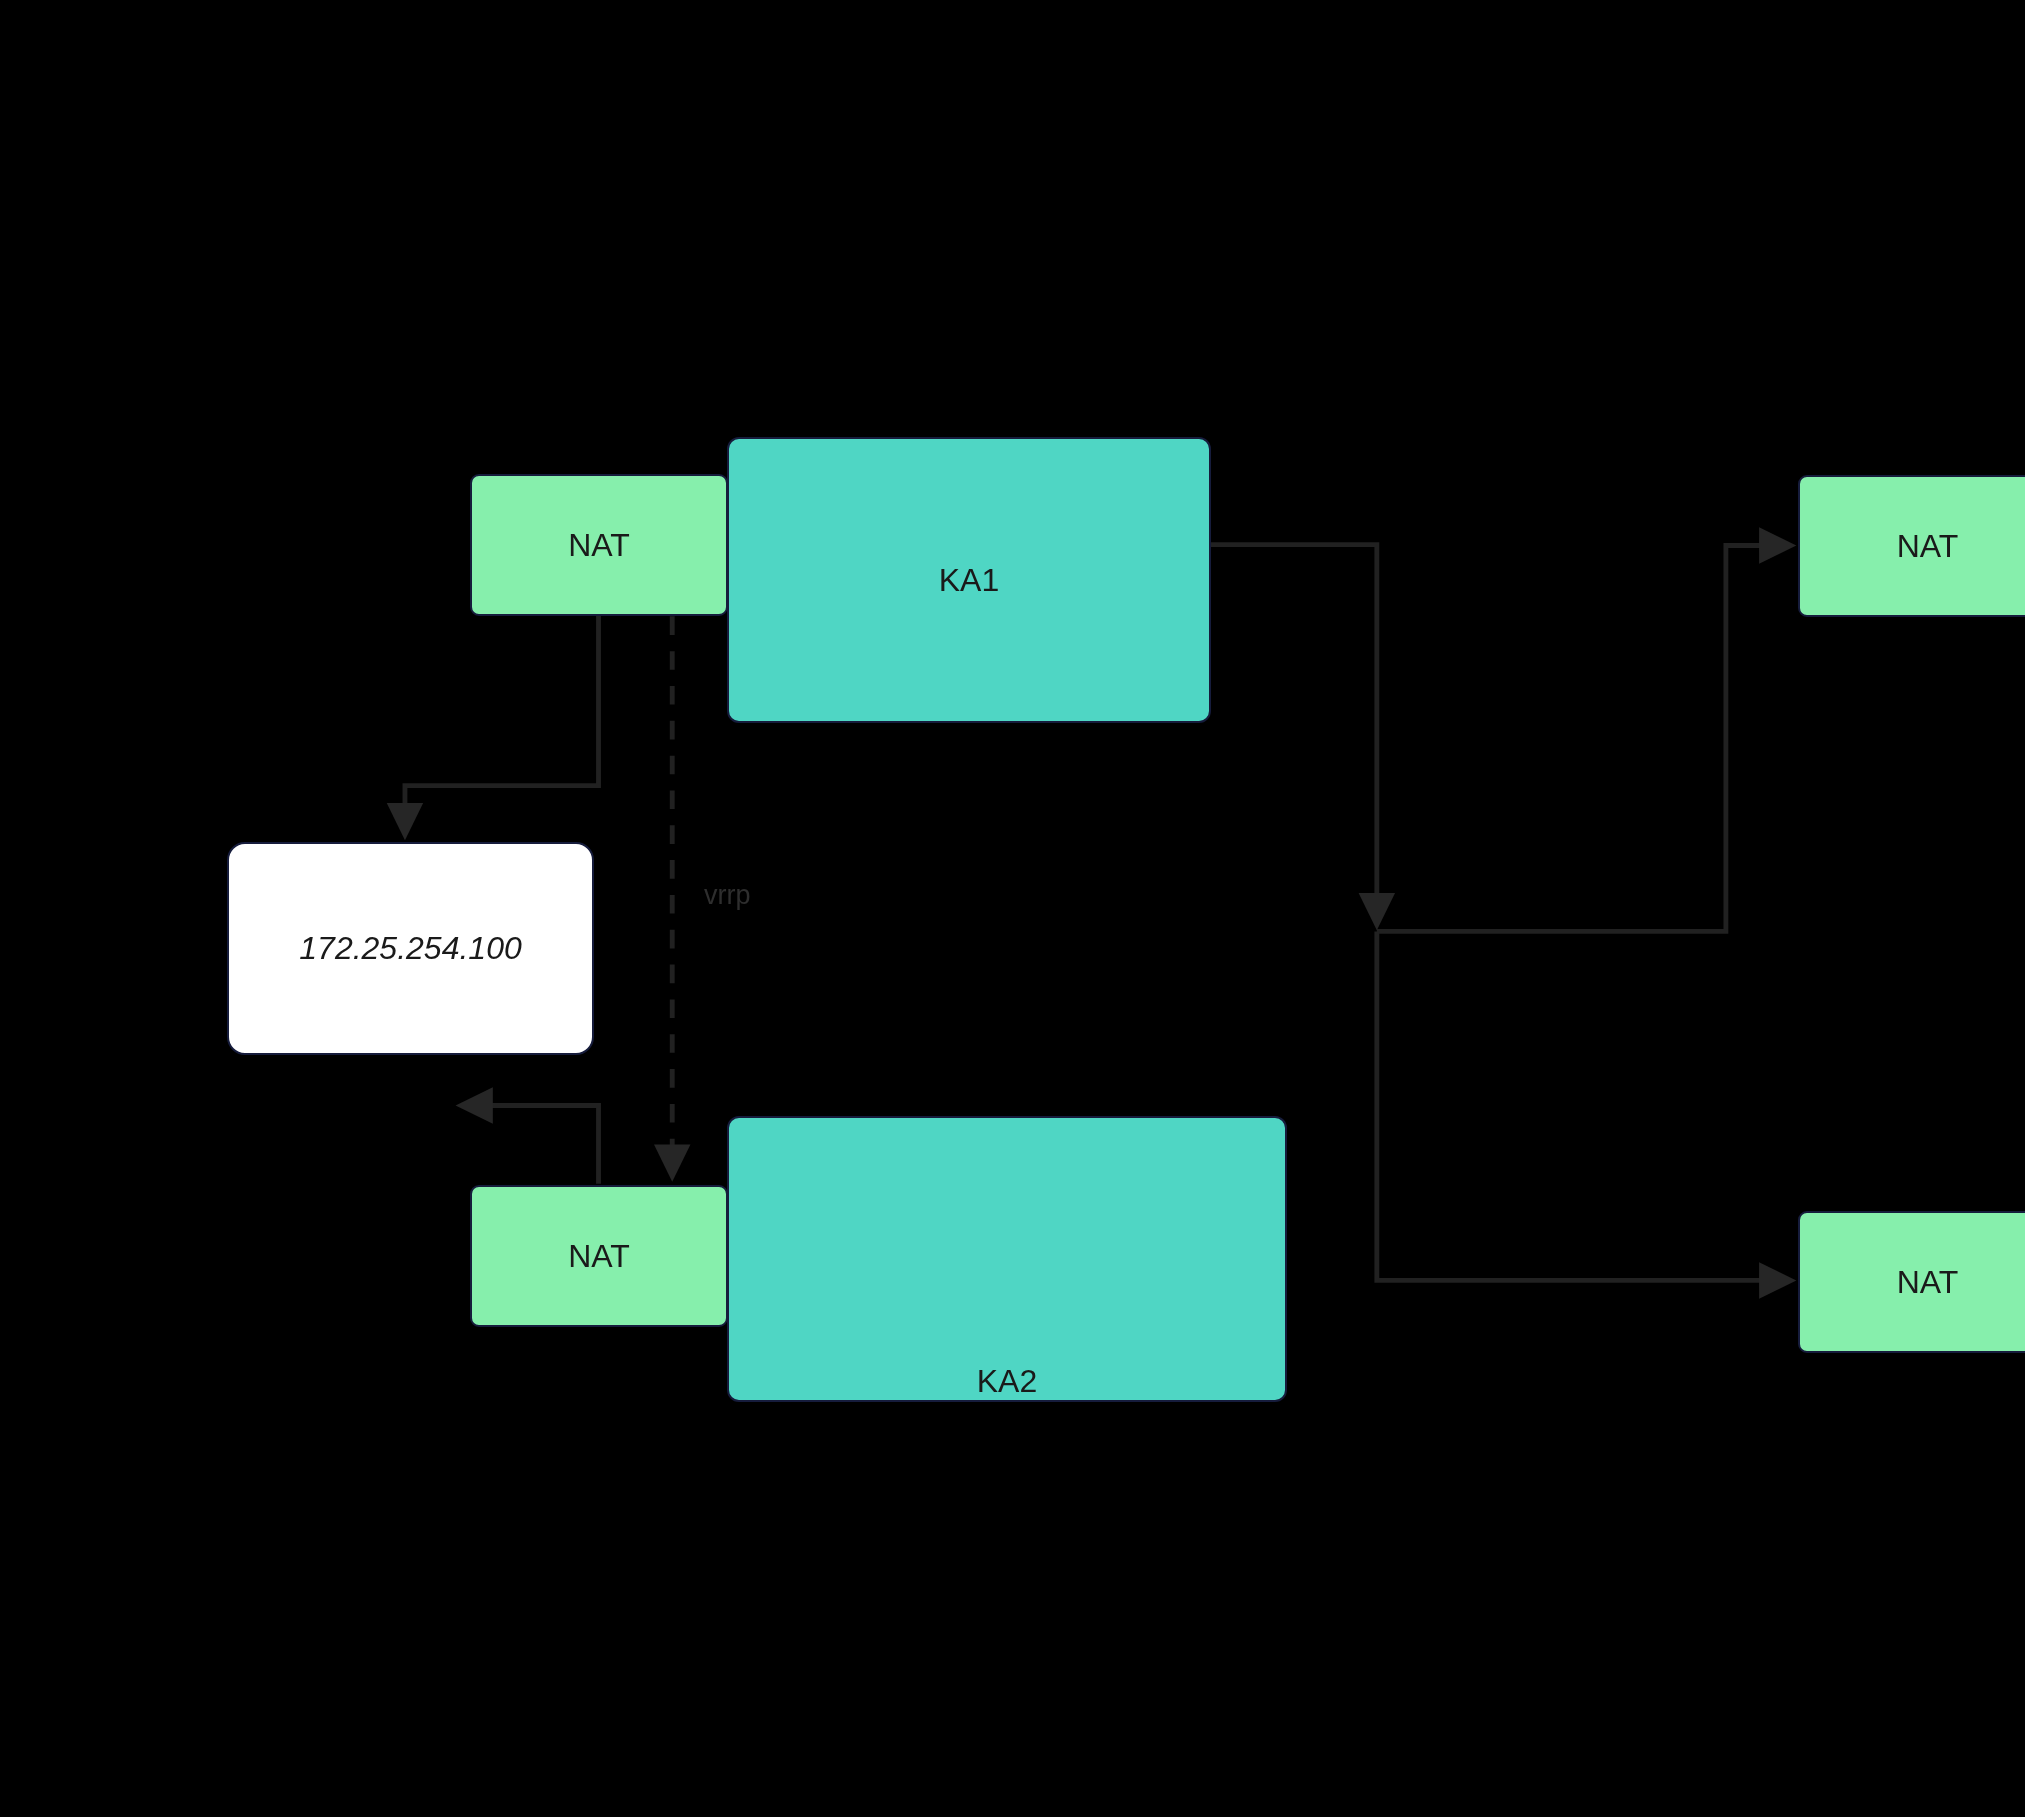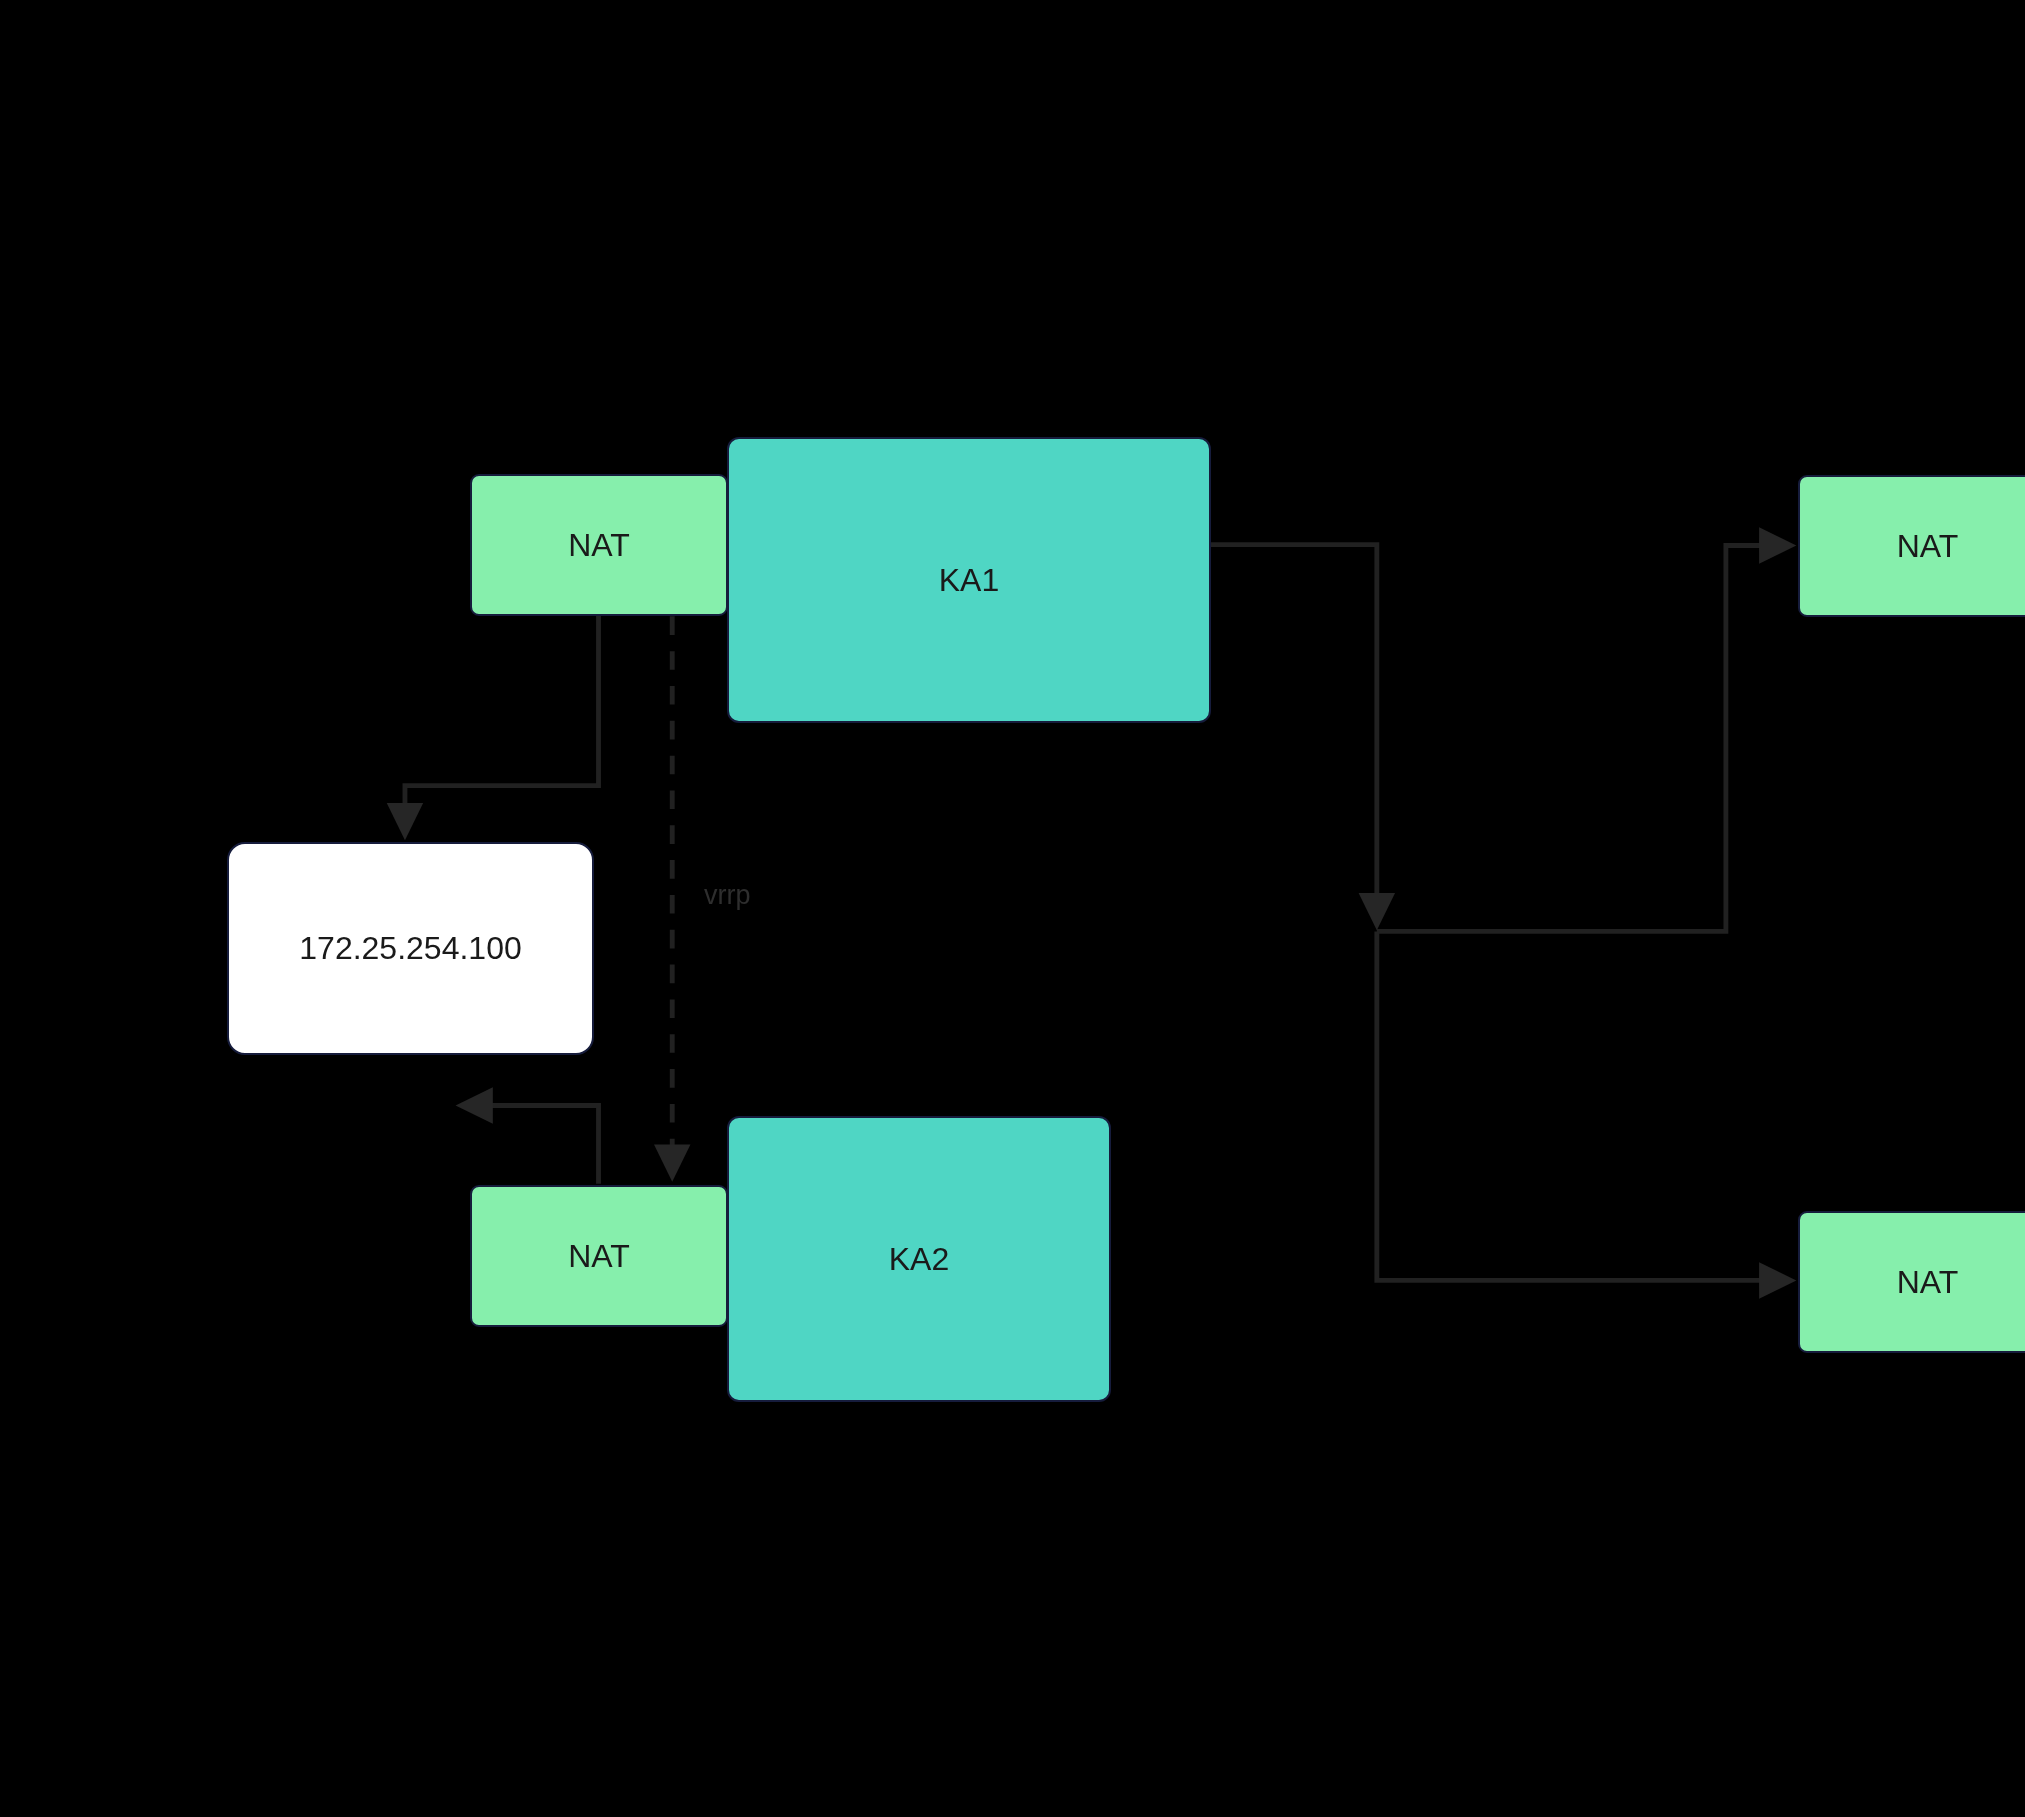--- a/index.html
+++ b/index.html
@@ -49,20 +49,21 @@
     border-radius: 9px;
   }
   .node.teal {
     background: #4FD6C4;
     border-radius: 12px;
   }
   .node.vip {
     background: #ffffff;
     border-radius: 18px;
     font-size: 32px;
+    font-style: italic;
   }
   .edge-label {
     position: absolute;
     color: #2e2e2e;
     font-size: 27px;
     line-height: 1;
     white-space: nowrap;
     margin-left: 38px;
   }
 </style>
@@ -105,21 +106,21 @@
   </div>
 
   <div class="node white" style="left:1798px; top:475px; width:259px; height:142px;">
     <span>NAT</span>
   </div>
 
   <div class="node white" style="left:470px; top:1185px; width:258px; height:142px;">
     <span>NAT</span>
   </div>
 
-  <div class="node teal" style="left:727px; top:1116px; width:384px; height:286px;">
+  <div class="node teal" style="left:727px; top:1116px; width:560px; height:286px;align-items:flex-end;">
     <span>KA2</span>
   </div>
 
   <div class="node white" style="left:1798px; top:1211px; width:259px; height:142px;">
     <span>NAT</span>
   </div>
 
   <div class="edge-label" style="left:666px; top:882px;">vrrp</div>
 
 </div>

